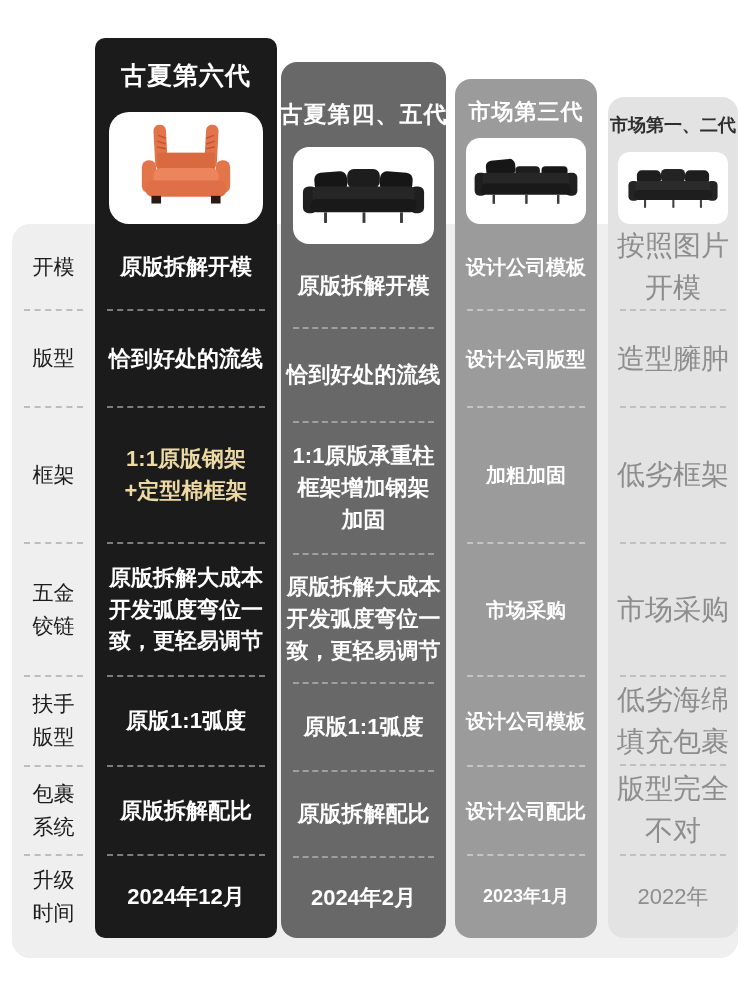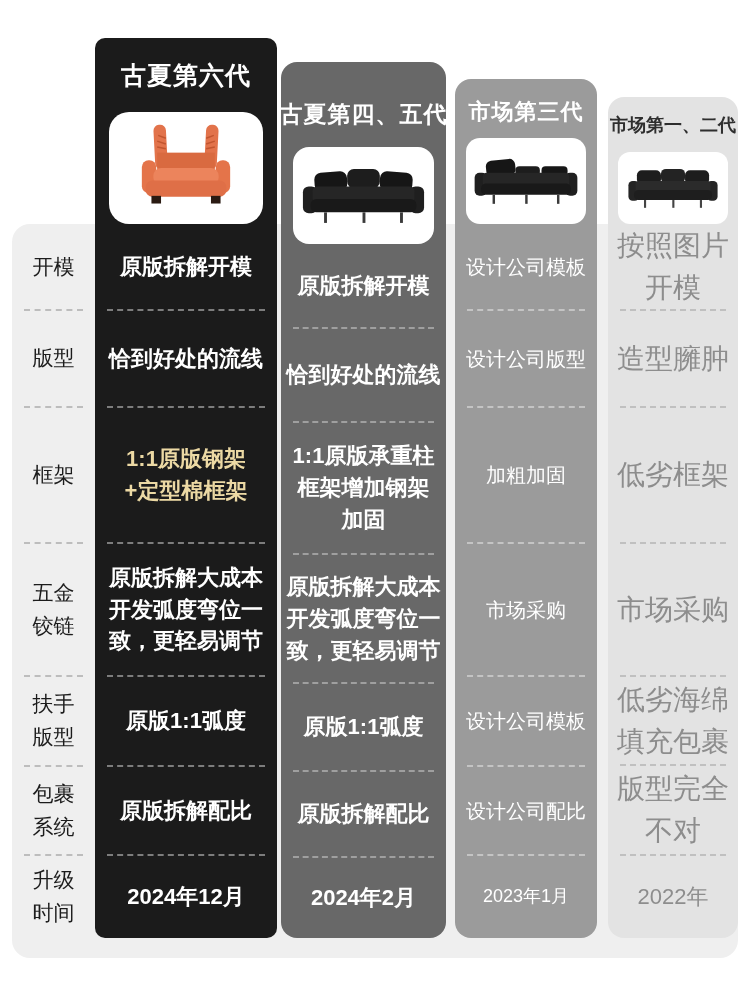--- a/index.html
+++ b/index.html
@@ -43,21 +43,21 @@
   .r5{height:90px}.r6{height:89px}.r7{height:83px}
 
   .cell + .cell::before{content:"";position:absolute;top:-1px;left:12px;right:12px;
         border-top:2px dashed #bdbdbd;}
   .c1 .cell + .cell::before{border-color:#7d7d7d;}
   .c2 .cell + .cell::before{border-color:#9f9f9f;}
   .c3 .cell + .cell::before{border-color:#c4c4c4;}
   .c4 .cell + .cell::before{border-color:#c0c0c0;}
 
   .c1 .cell,.c2 .cell{font-size:22px;font-weight:bold;line-height:1.45;}
-  .c3 .cell{font-size:20px;font-weight:400;line-height:1.5;}
+  .c3 .cell{font-size:20px;font-weight:700;line-height:1.5;}
   .c4 .cell{font-size:28px;font-weight:500;line-height:1.5;}
 
   .gold{color:#ecd9a4;}
   .date{font-size:24px;}
   .c3 .date{font-size:18px;}
   .c4 .date{font-size:22px;}
 </style>
 </head>
 <body>
 

